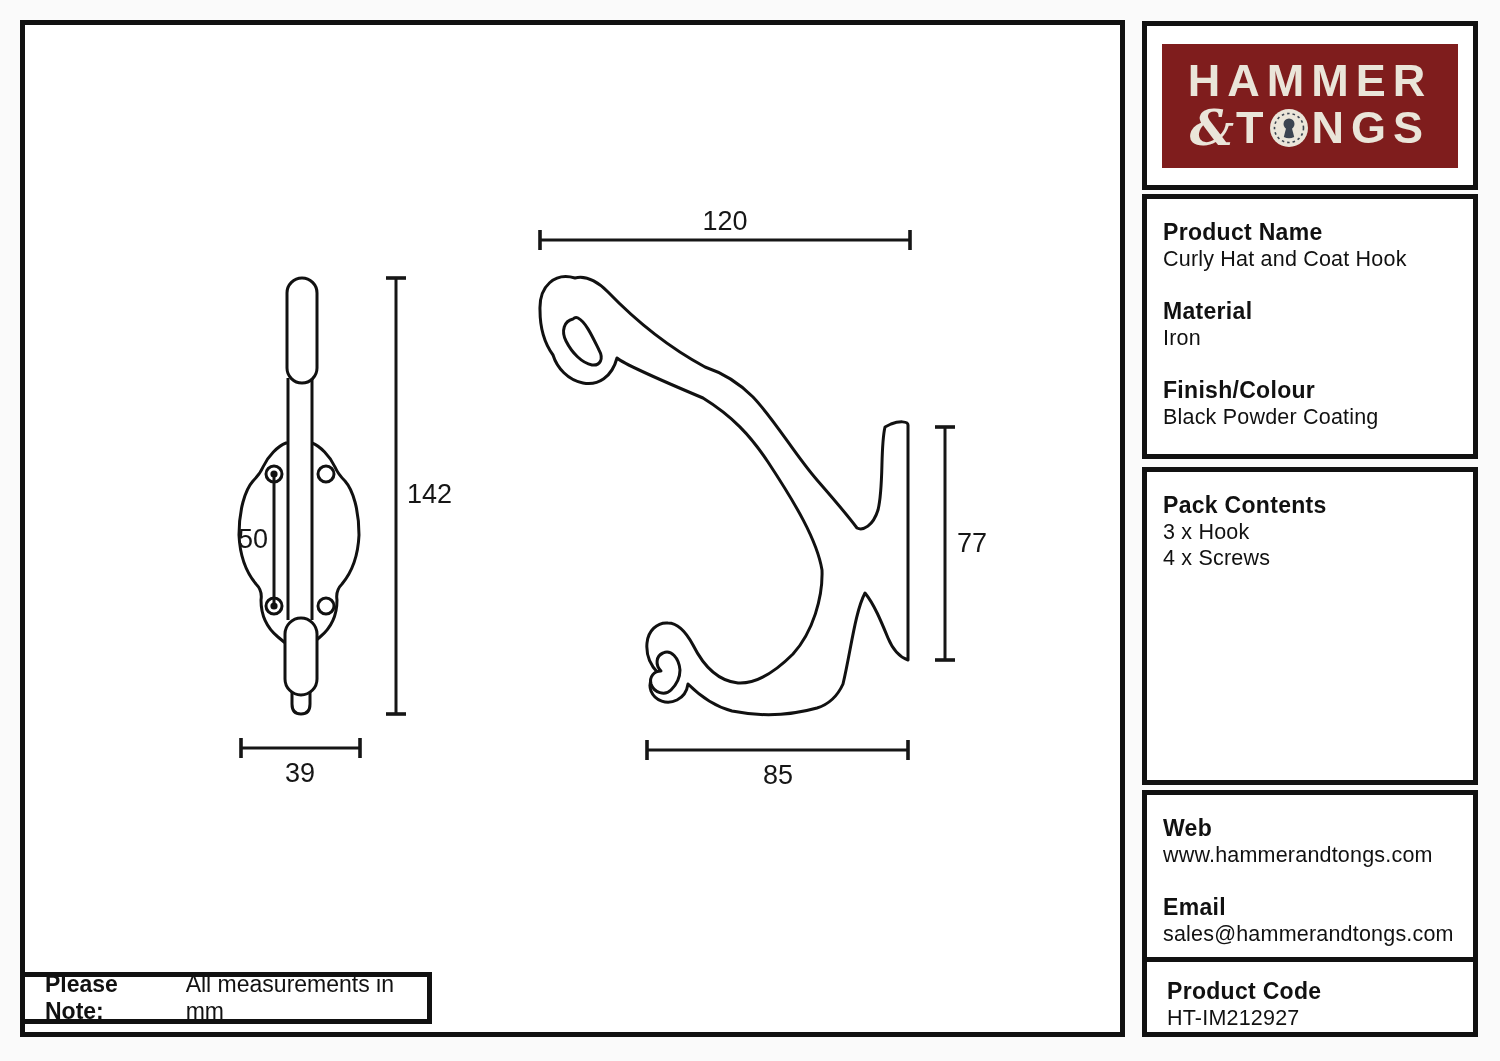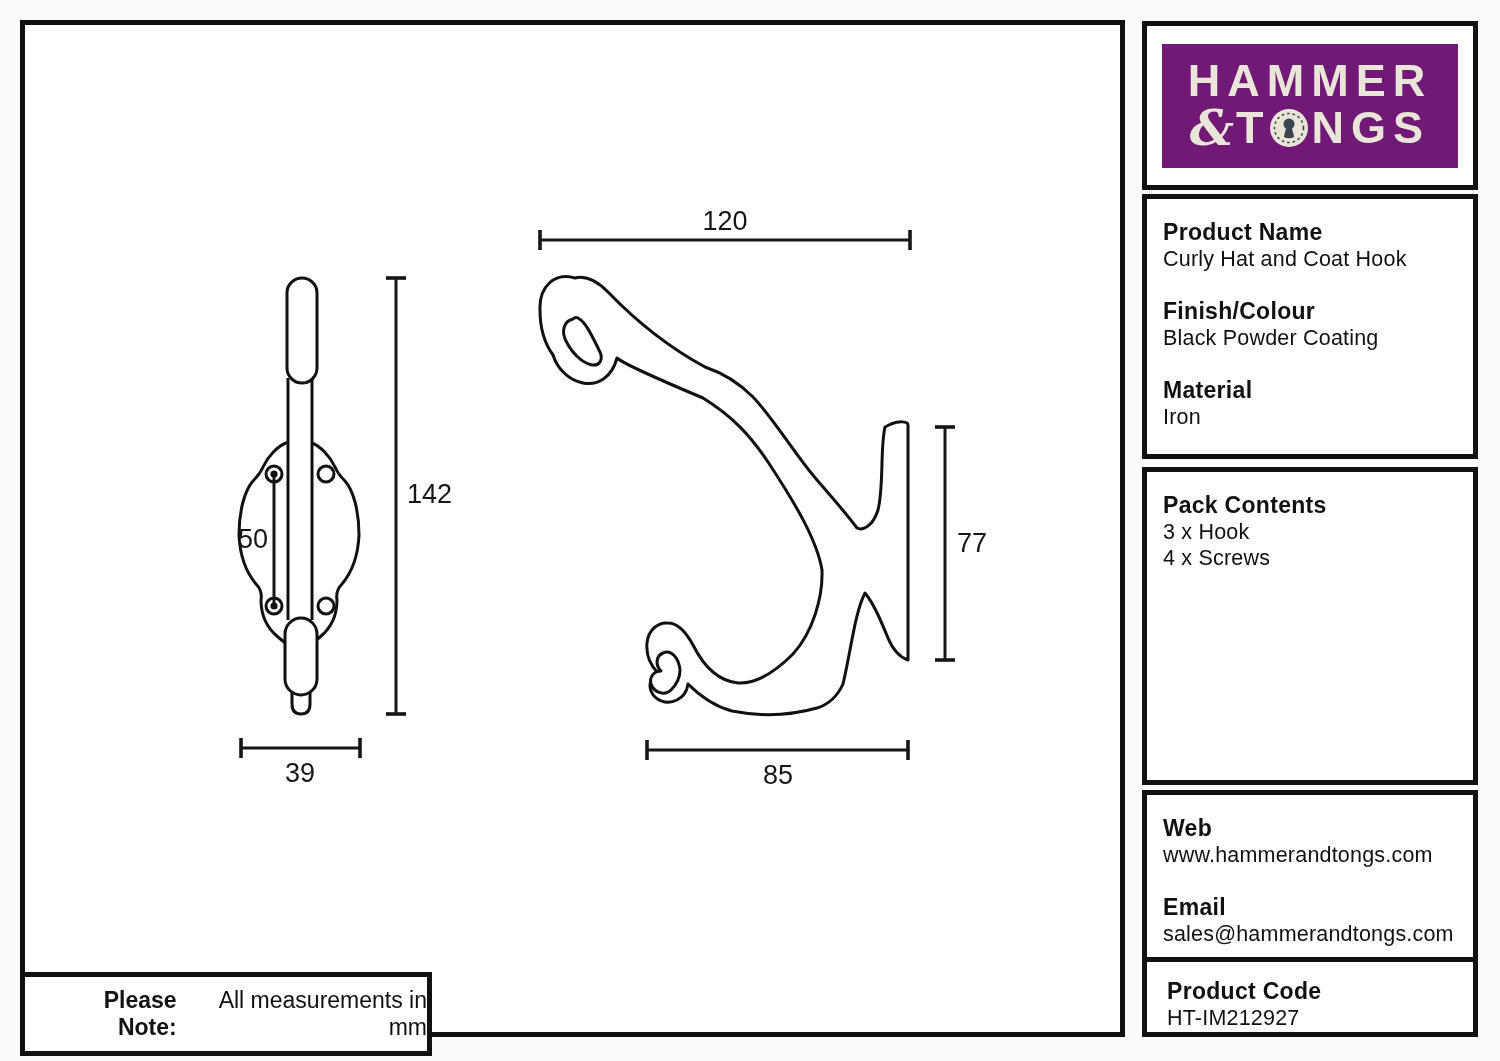--- a/index.html
+++ b/index.html
@@ -7,22 +7,22 @@
     width:1500px;height:1061px;position:relative;background:#fafafa;
     font-family:"Liberation Sans", sans-serif;color:#111;
     -webkit-font-smoothing:antialiased;
   }
   .panel{position:absolute;background:#fff;border:5px solid #111;box-sizing:border-box;}
   
   #main-panel{left:20px;top:20px;width:1105px;height:1017px;}
   #drawing-svg{position:absolute;left:20px;top:20px;width:1105px;height:1017px;}
   
   #note-box{
-    left:20px;top:972px;width:412px;height:84px;z-index:3;
-    display:flex;align-items:center;padding-left:20px;font-size:23px;text-align:right;
+    left:20px;top:972px;width:412px;height:52px;z-index:3;
+    display:flex;align-items:center;padding-left:20px;font-size:23px;
   }
   #note-box .b{font-weight:700;}
   #note-box .t{margin-left:9px;}
   
   .side{left:1142px;width:336px;}
   #logo-box{top:21px;height:169px;display:flex;align-items:center;justify-content:center;}
   #logo-rect{
     width:296px;height:124px;display:flex;flex-direction:column;
     align-items:center;justify-content:center;line-height:1.02;
   }
@@ -177,21 +177,21 @@
     <text class="dimtxt" x="758" y="764" text-anchor="middle">85</text>
   </g>
 </svg>
 
 <div class="panel" id="note-box">
   <span class="b">Please Note:</span>
   <span class="t">All measurements in mm</span>
 </div>
 
 <div class="panel side" id="logo-box">
-  <div id="logo-rect" style="background:#701a75;justify-content:center;">
+  <div id="logo-rect" style="background:#7f1d1d;justify-content:center;">
     <div class="logo-line">
       <span>HAMMER</span>
     </div>
     <div class="logo-line">
       <span class="amp">&amp;</span>
       <span>T</span>
       <span class="keyhole-wrap">
         <svg width="40" height="40" viewBox="0 0 40 40">
           <circle cx="20" cy="20" r="19" fill="#eae5d9"></circle>
           <circle cx="20" cy="20" r="14.5" fill="none" stroke="#3b4450" stroke-width="1.6" stroke-dasharray="2.5 3"></circle>
@@ -203,26 +203,26 @@
     </div>
   </div>
 </div>
 
 <div class="panel side" id="info-box">
   <div class="sec">
     <div class="h">Product Name</div>
     <div class="v">Curly Hat and Coat Hook</div>
   </div>
   <div class="sec">
+    <div class="h">Material</div>
+    <div class="v">Iron</div>
+  </div>
+  <div class="sec">
     <div class="h">Finish/Colour</div>
     <div class="v">Black Powder Coating</div>
-  </div>
-  <div class="sec">
-    <div class="h">Material</div>
-    <div class="v">Iron</div>
   </div>
 </div>
 
 <div class="panel side" id="pack-box">
   <div class="h">Pack Contents</div>
   <div class="v">3 x Hook</div>
   <div class="v">4 x Screws</div>
 </div>
 
 <div class="panel side" id="web-box">

